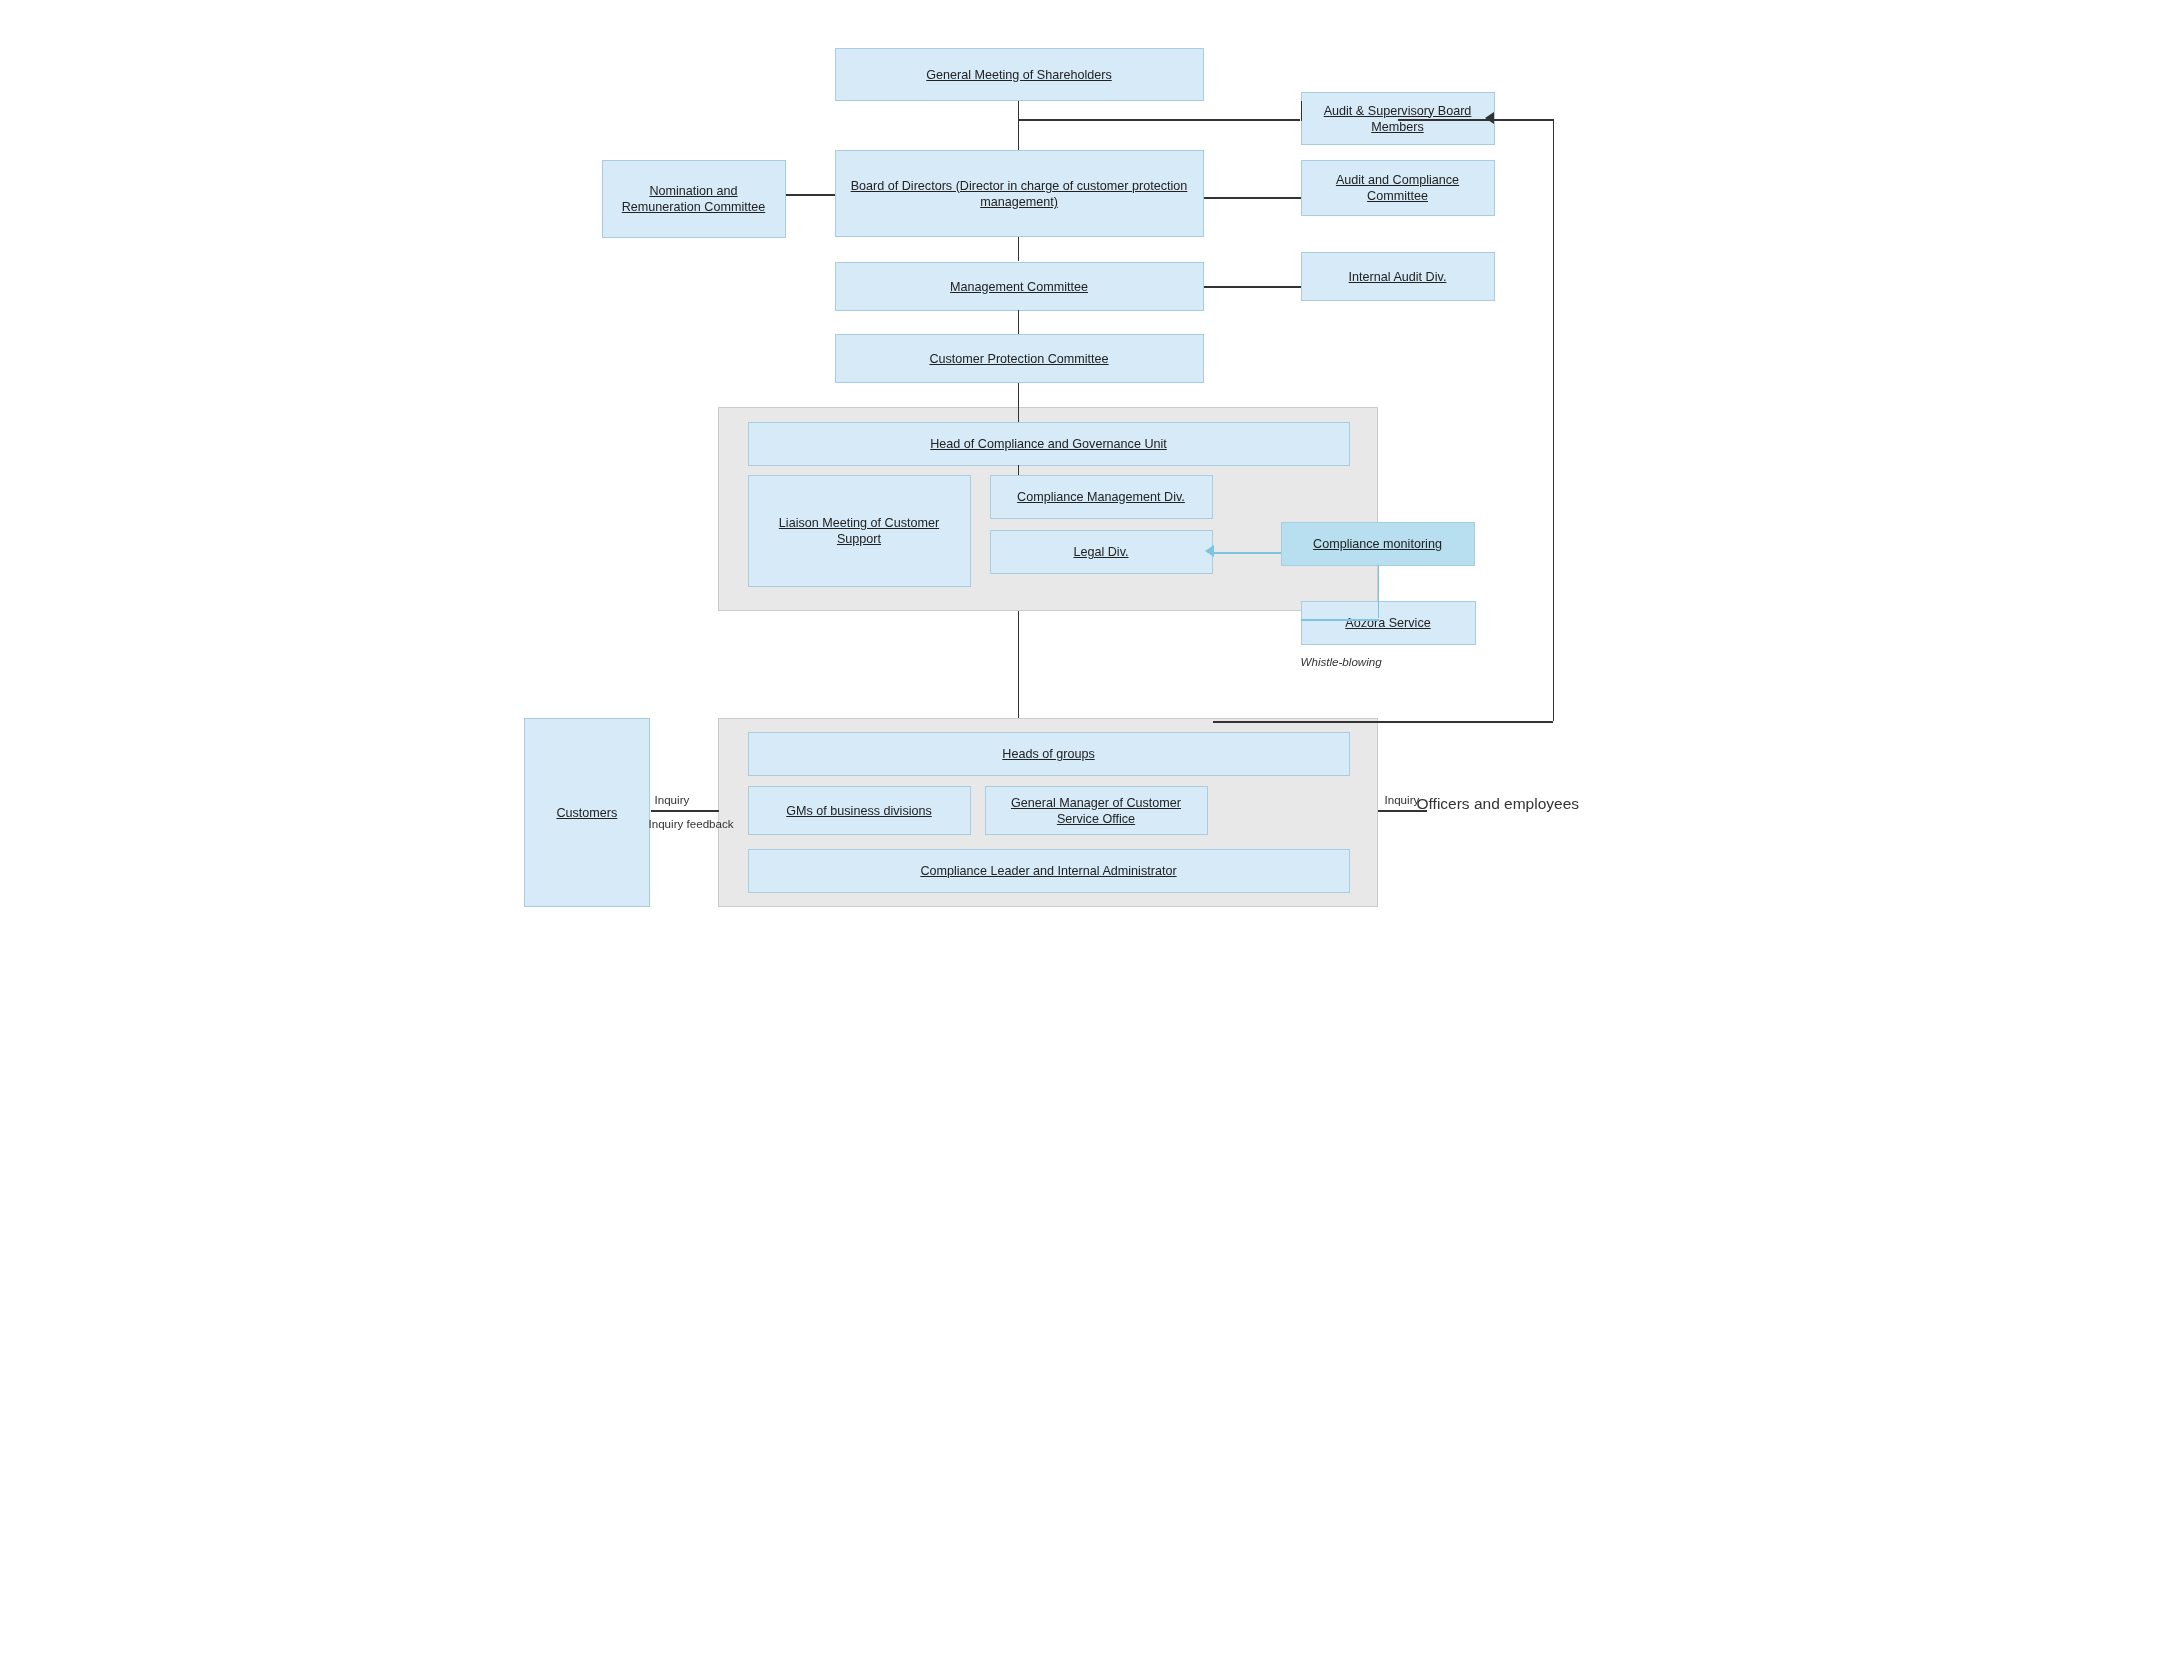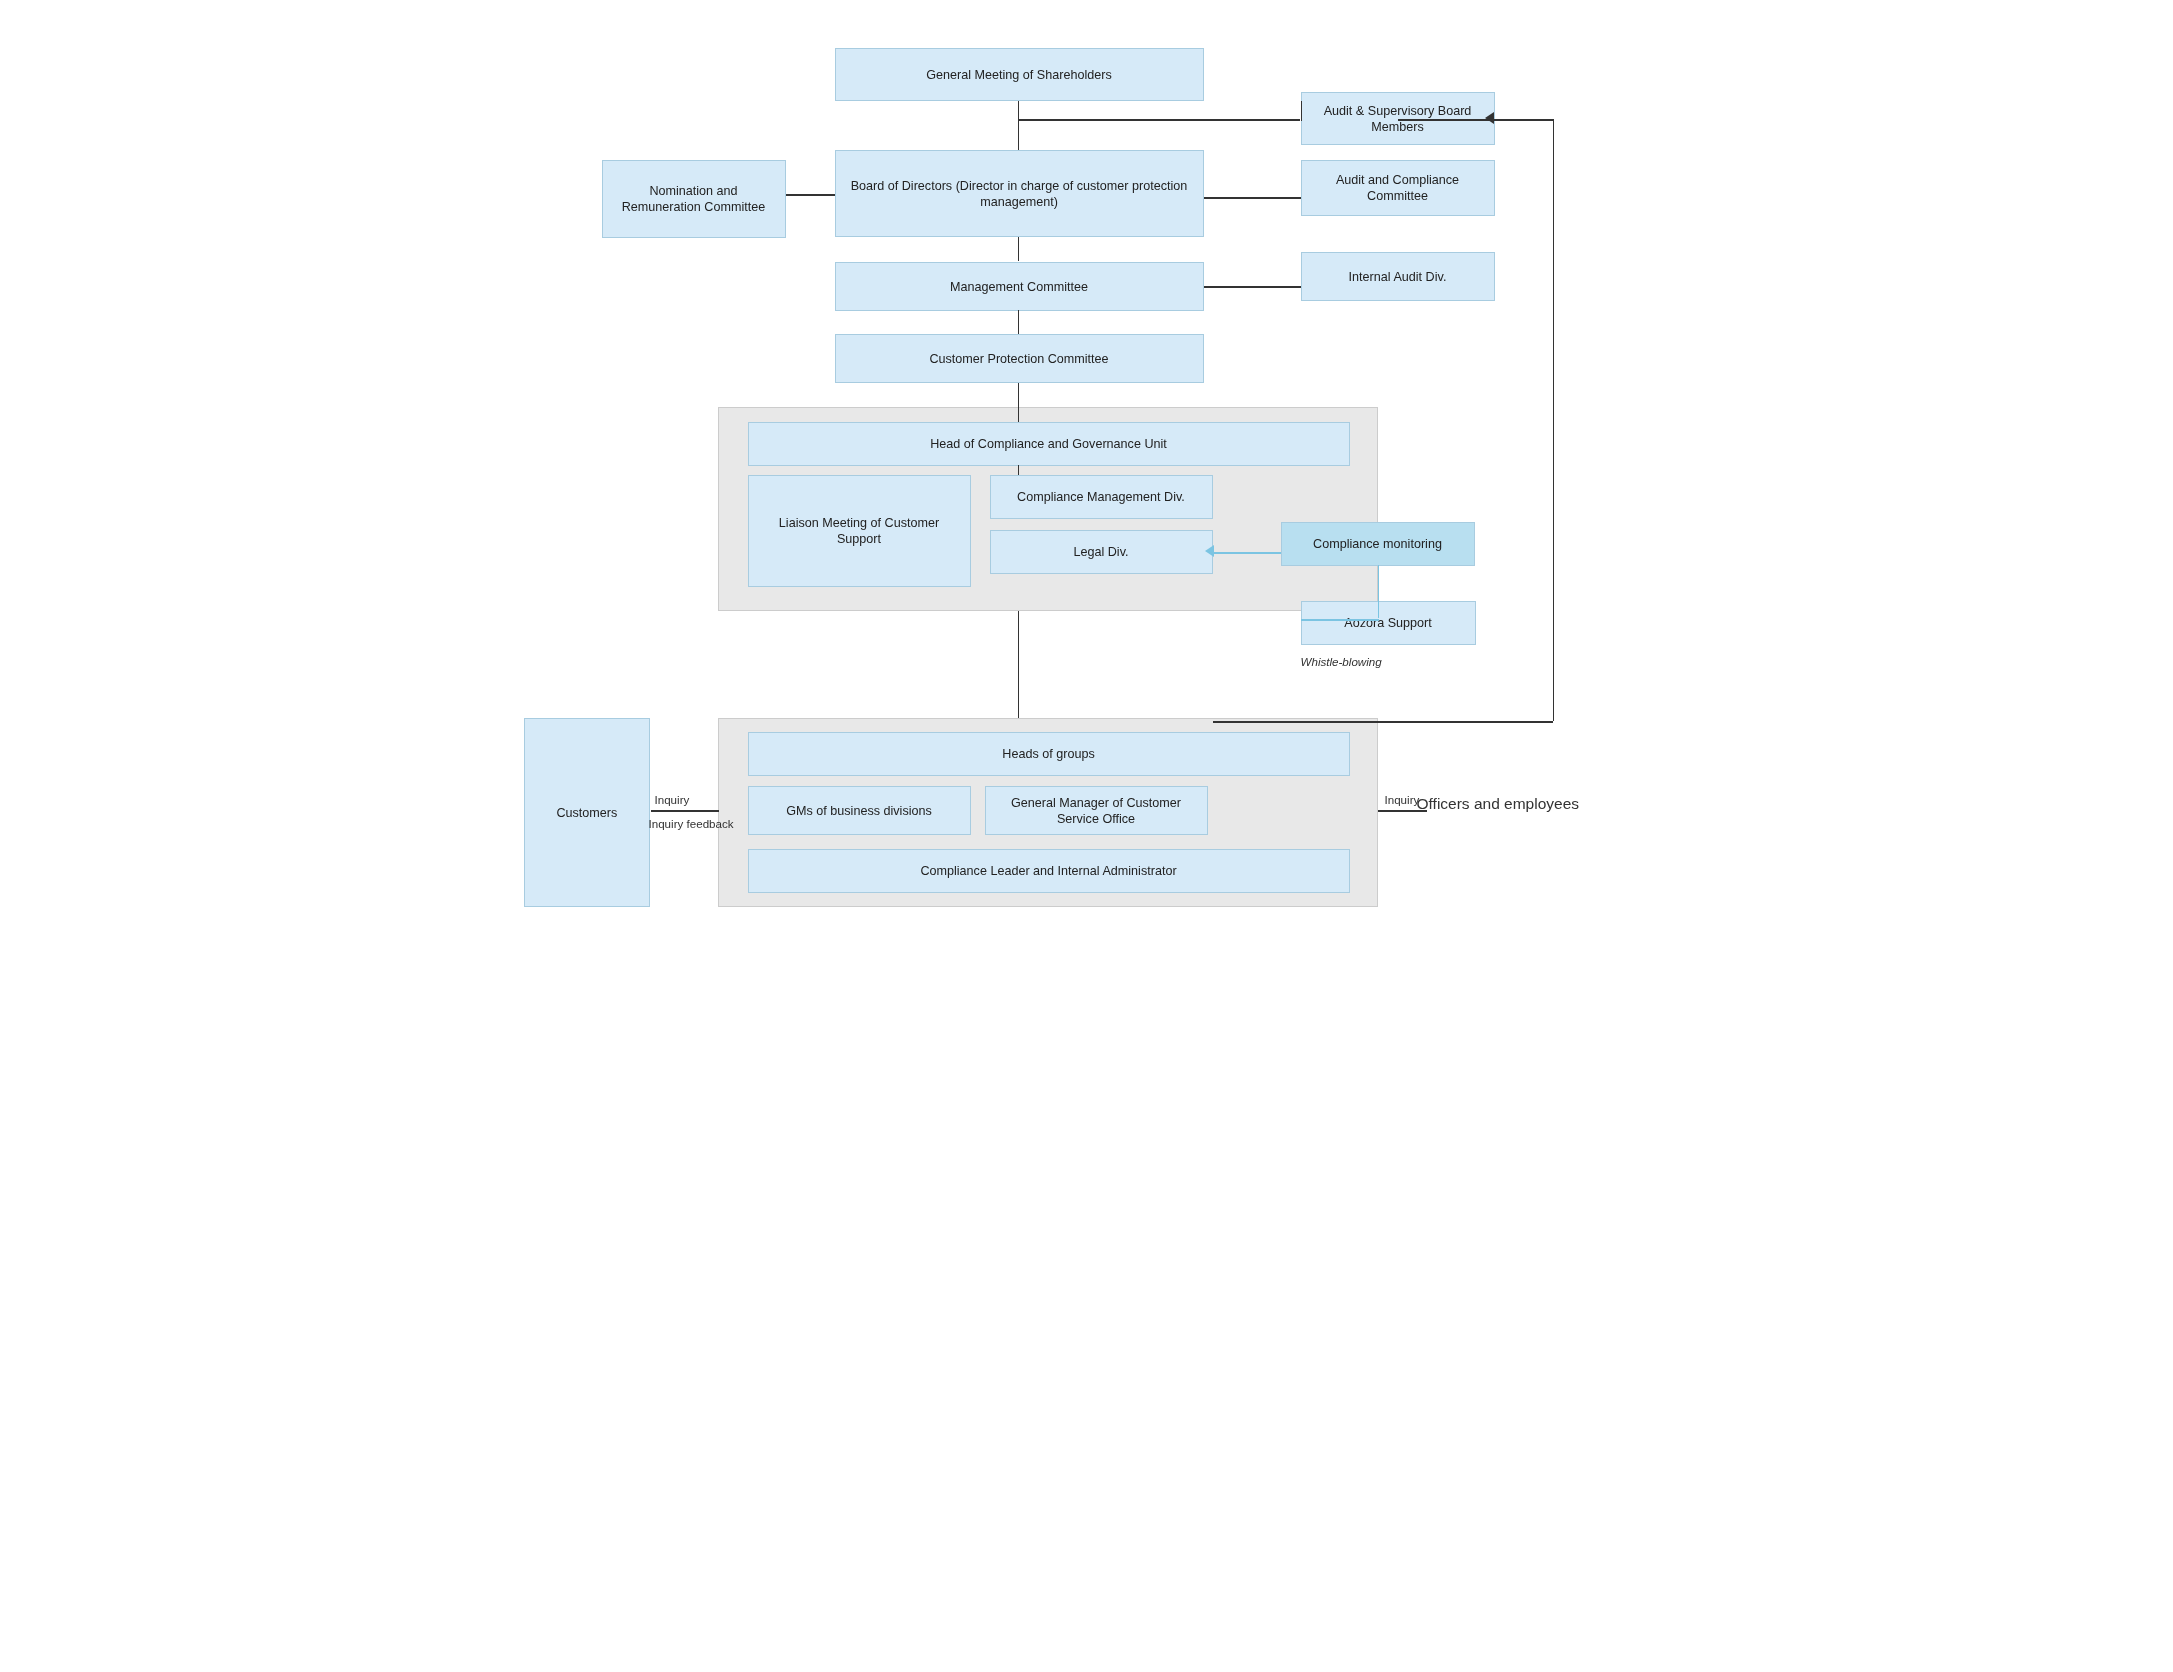--- a/index.html
+++ b/index.html
@@ -22,20 +22,21 @@
     .box {
       background: #d6eaf8;
       border: 1px solid #a8cce0;
       text-align: center;
       display: flex;
       align-items: center;
       justify-content: center;
       position: absolute;
       padding: 5.8px 9.7px;
       line-height: 1.3;
+      text-decoration: underline;
     }
 
     .section-bg {
       position: absolute;
       background: #e8e8e8;
       border: 1px solid #ccc;
     }
 
     
     .line-v {
@@ -144,21 +145,21 @@
 
   <div class="box" style="left:485px; top:511px; width:223px; height:44px;">
     <span>Legal Div.</span>
   </div>
 
   <div class="box" style="left:776px; top:503px; width:194px; height:44px; background:#b8dff0;">
     <span>Compliance monitoring</span>
   </div>
 
   <div class="box" style="left:796px; top:582px; width:175px; height:44px;">
-    <span>Aozora Support</span>
+    <span>Aozora Service</span>
   </div>
 
   <div class="label-text" style="left:796px; top:636px;font-style:italic;">
     <span>Whistle-blowing</span>
   </div>
 
   <div class="section-bg" style="left:213px; top:699px; width:660px; height:189px;">
   </div>
 
   <div class="box" style="left:243px; top:713px; width:602px; height:44px;">

